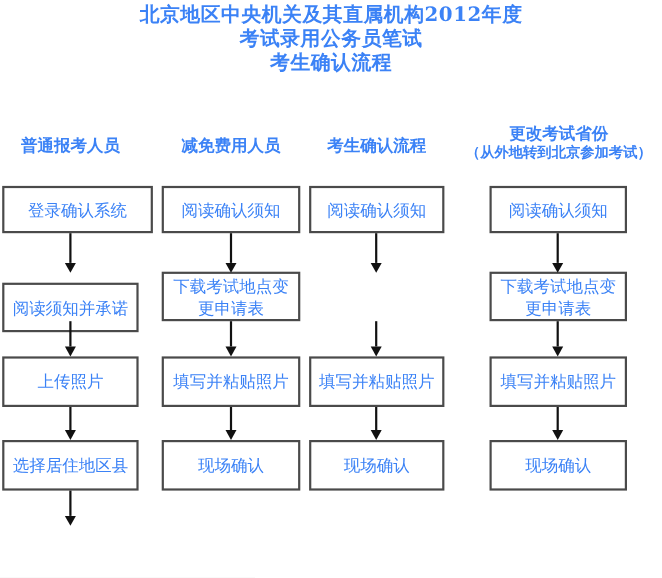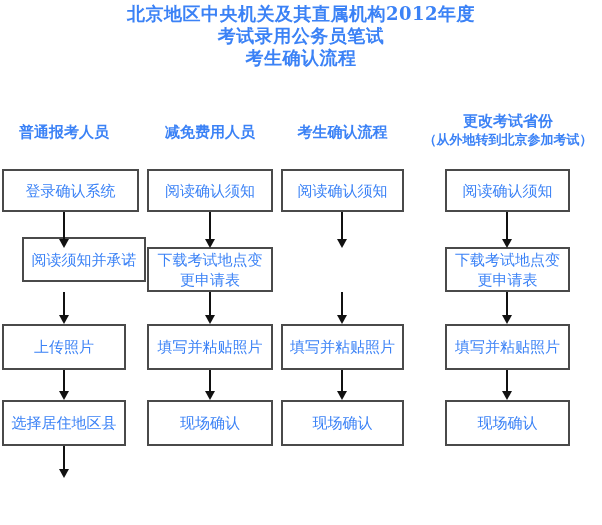--- a/index.html
+++ b/index.html
@@ -29,21 +29,21 @@
 
   <div class="col-header" style="left:2px;top:123px;width:124px;">普通报考人员</div>
   <div class="col-header" style="left:147px;top:123px;width:126px;">减免费用人员</div>
   <div class="col-header" style="left:281px;top:123px;width:123px;">考生确认流程</div>
   <div class="col-header" style="left:417px;top:112px;width:182px;">
     <div>更改考试省份</div>
     <div class="sub">（从外地转到北京参加考试）</div>
   </div>
 
   <div class="flow-box" style="left:2px;top:169px;width:137px;height:43px;">登录确认系统</div>
-  <div class="flow-box" style="left:2px;top:237px;width:124px;height:45px;margin-left:20px;">阅读须知并承诺</div>
+  <div class="flow-box" style="left:2px;top:257px;width:124px;height:45px;">阅读须知并承诺</div>
   <div class="flow-box" style="left:2px;top:324px;width:124px;height:46px;">上传照片</div>
   <div class="flow-box" style="left:2px;top:400px;width:124px;height:46px;">选择居住地区县</div>
 
   <div class="arrow" style="left:59px;top:212px;">
       <div class="shaft" style="height:27px;"></div>
       <div class="head"></div>
     </div>
   <div class="arrow" style="left:59px;top:292px;">
       <div class="shaft" style="height:23px;"></div>
       <div class="head"></div>

